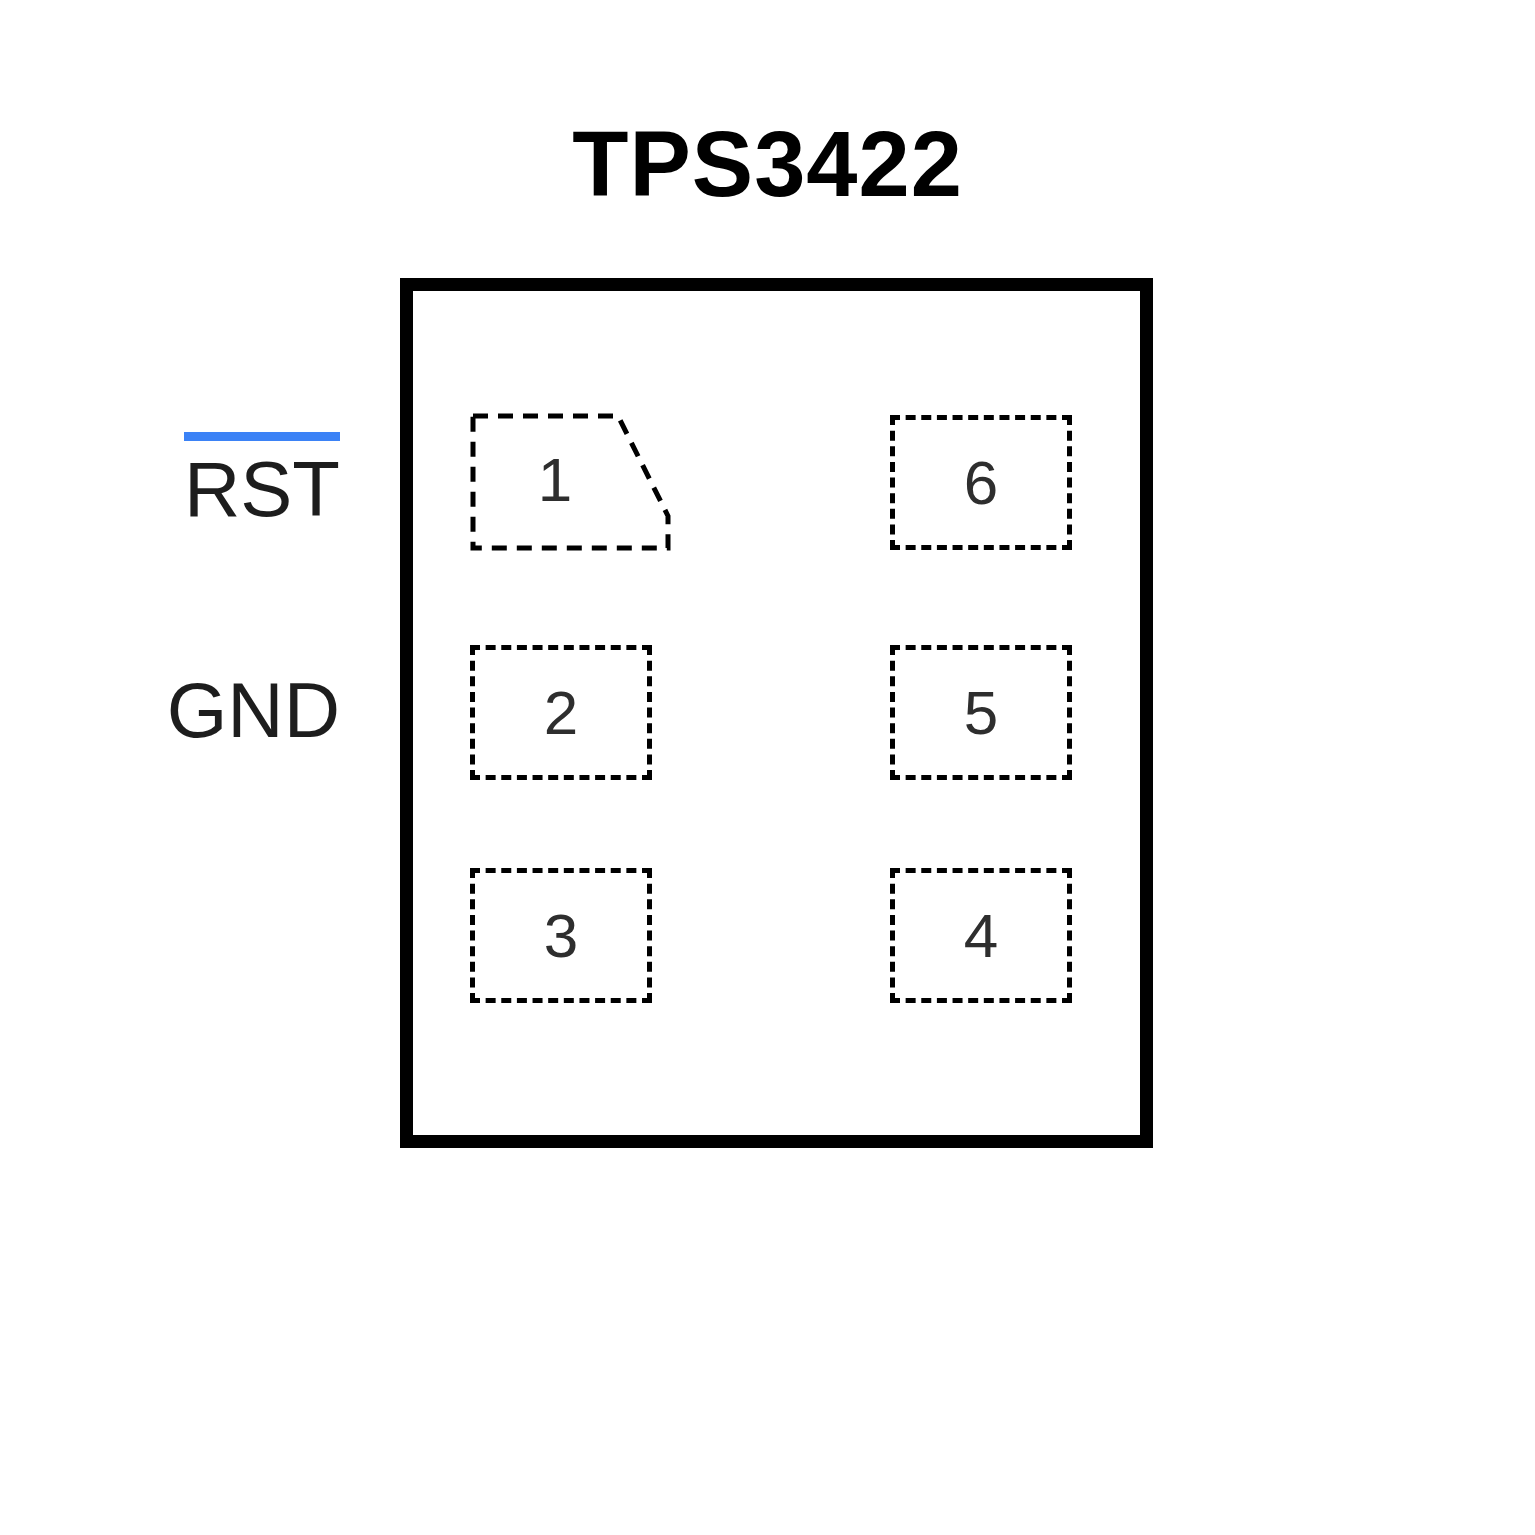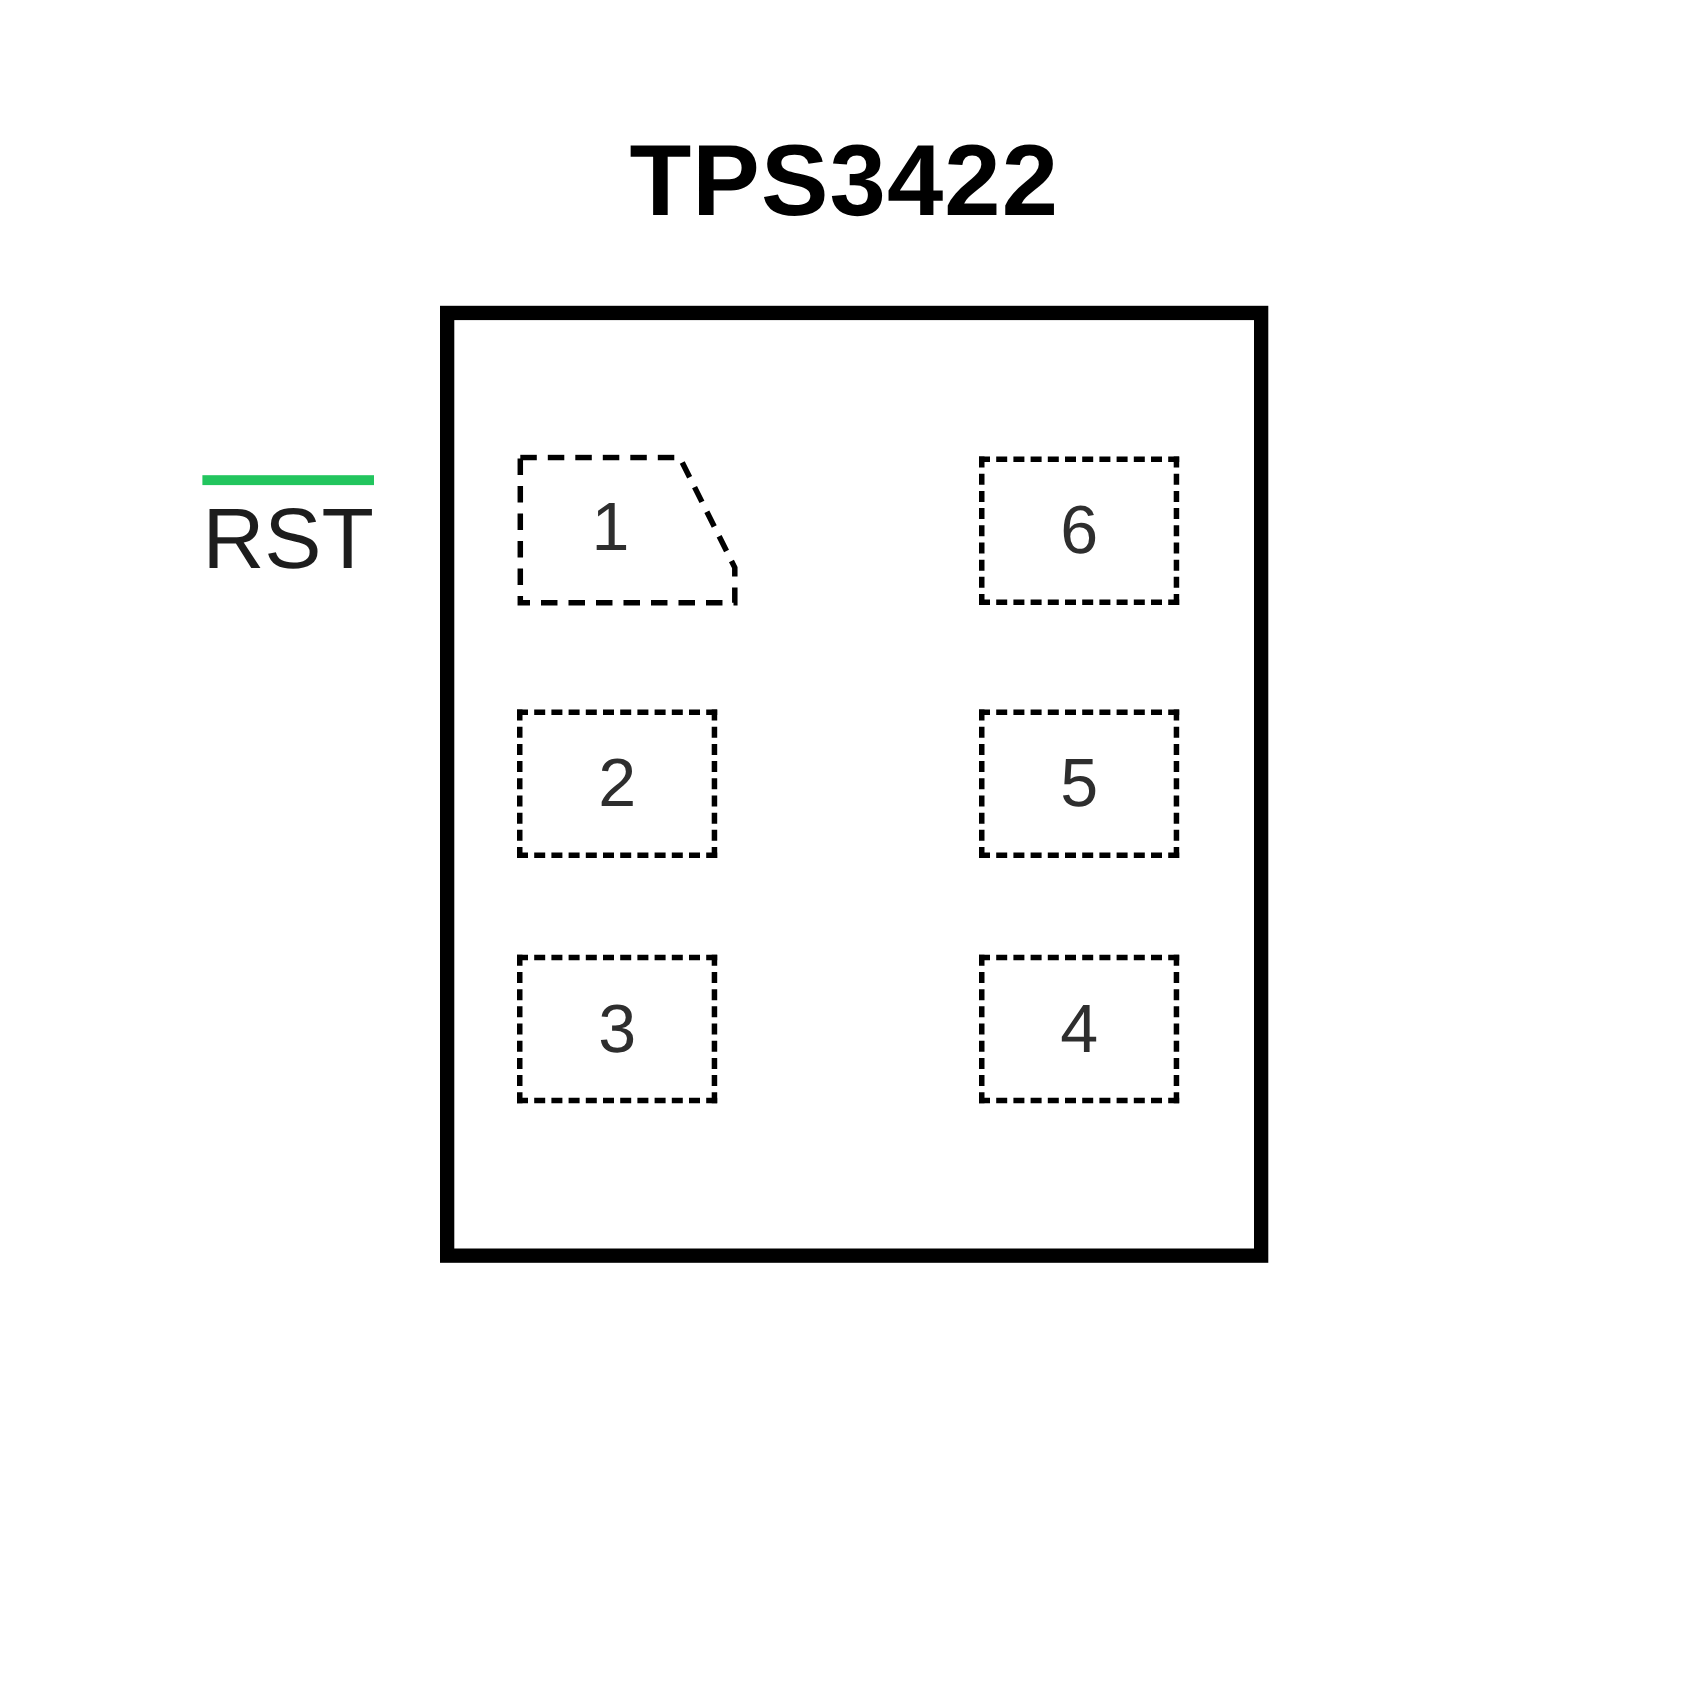--- a/index.html
+++ b/index.html
@@ -99,37 +99,38 @@
     left: 1202px;
     width: 330px;
     text-align: left;
   }
   .lr1 { top: 432px; }
   .lr2 { top: 660px; }
   .lr3 { top: 885px; }
 
   .overline {
     display: inline-block;
-    border-top: 9px solid #22c55e;
+    border-top: 9px solid #3b82f6;
     padding-top: 6px;
     line-height: 85px;
   }
 </style>
 </head>
 <body>
 
 <div class="canvas">
 
   <div class="title">TPS3422</div>
 
   <div class="chip"></div>
 
   <div class="pin-label left lr1">
     <span class="overline">RST</span>
   </div>
+  <div class="pin-label left lr2">GND</div>
 
 
   <div class="pin1wrap">
     <svg viewBox="0 0 202 138">
       <path d="M 3 3 L 148 3 L 198 103 L 198 135 L 3 135 Z" fill="none" stroke="#000000" stroke-width="5" stroke-dasharray="15 10"></path>
     </svg>
     <span class="pin1num">1</span>
   </div>
 
   <div class="pinbox colL r2">

